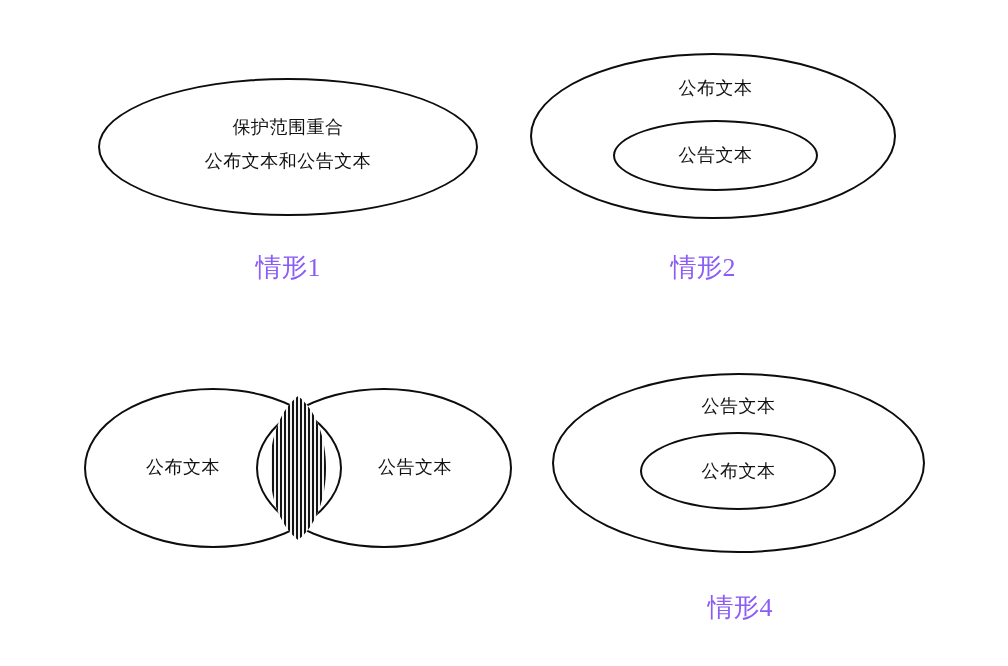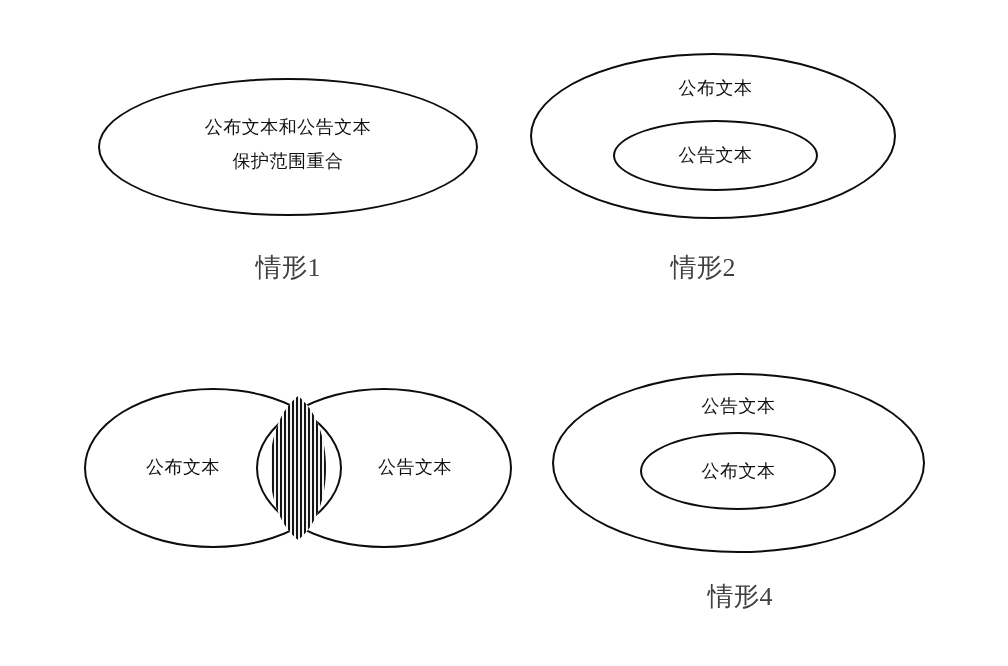--- a/index.html
+++ b/index.html
@@ -55,21 +55,21 @@
     line-height: 34px;
   }
 
   
   .caption {
     position: absolute;
     text-align: center;
     font-family: "Liberation Serif", "DejaVu Serif", serif;
     font-size: 26px;
     line-height: 30px;
-    color: #404040;
+    color: #8b5cf6;
     white-space: nowrap;
   }
 
   
   .lens-wrap {
     position: absolute;
     overflow: visible;
   }
   svg.lens-svg {
     display: block;
@@ -79,22 +79,22 @@
 </head>
 <body>
 
 <div class="diagram-canvas">
 
   <div class="panel" style="left:0px; top:0px; width:504px; height:333px;">
 
     <div class="ellipse" style="left:98px; top:78px; width:380px; height:138px;"></div>
 
     <div class="shape-label two-line" style="left:108px; top:110px; width:360px;">
+      <div>保护范围重合</div>
       <div>公布文本和公告文本</div>
-      <div>保护范围重合</div>
     </div>
 
     <div class="caption" style="left:188px; top:253px; width:200px;">情形1</div>
   </div>
 
   <div class="panel" style="left:504px; top:0px; width:504px; height:333px;">
 
     <div class="ellipse" style="left:26px; top:53px; width:366px; height:166px;"></div>
 
     <div class="ellipse" style="left:109px; top:120px; width:205px; height:71px;"></div>
@@ -154,16 +154,16 @@
   <div class="panel" style="left:504px; top:333px; width:504px; height:333px;">
 
     <div class="ellipse" style="left:48px; top:40px; width:373px; height:180px;"></div>
 
     <div class="ellipse" style="left:136px; top:99px; width:196px; height:78px;"></div>
 
     <div class="shape-label" style="left:132px; top:57px; width:205px;">公告文本</div>
 
     <div class="shape-label" style="left:132px; top:122px; width:205px;">公布文本</div>
 
-    <div class="caption" style="left:136px; top:249px; width:200px;">情形4</div>
+    <div class="caption" style="left:136px; top:260px; width:200px;">情形4</div>
   </div>
 
 </div>
 
 </body></html>

